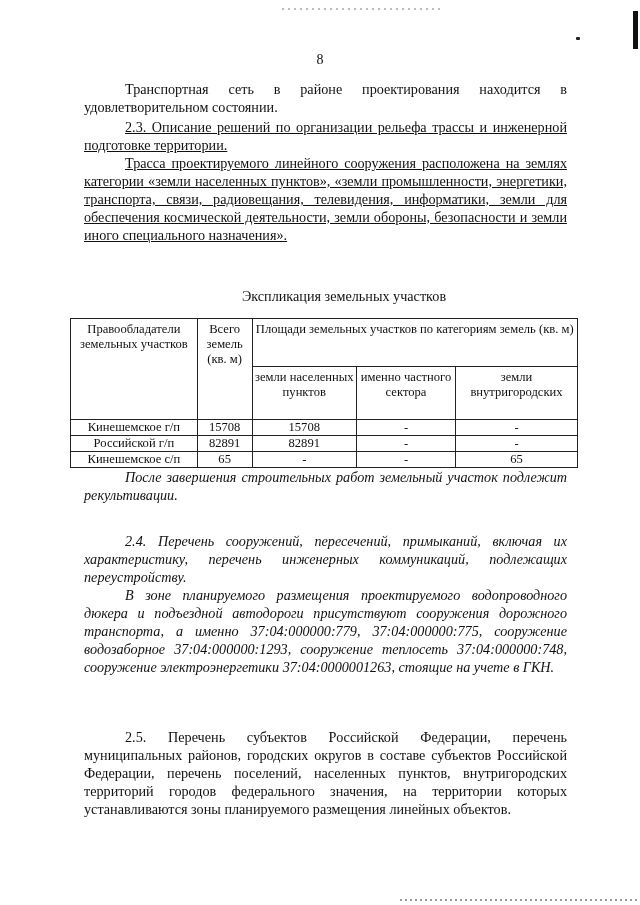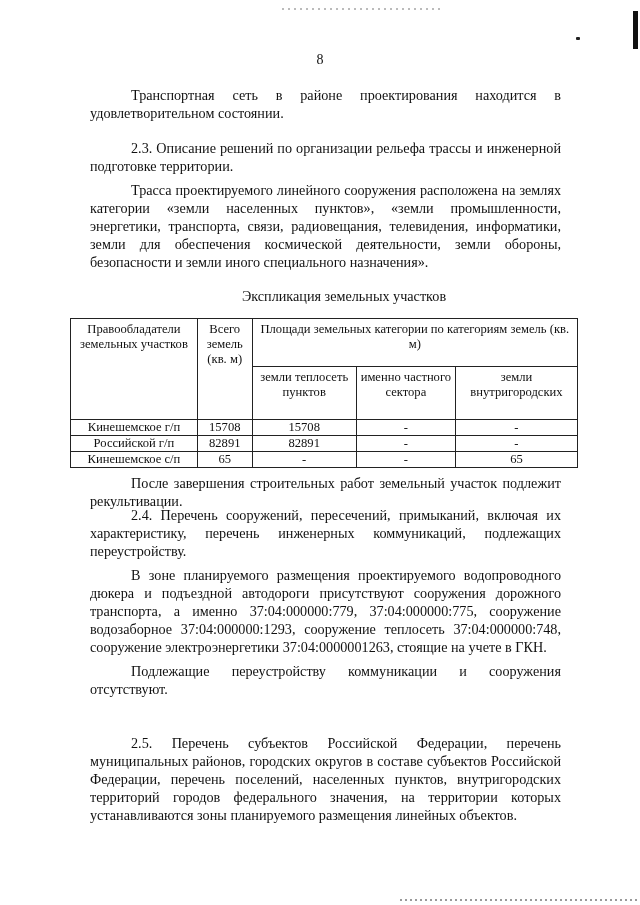--- a/index.html
+++ b/index.html
@@ -11,21 +11,21 @@
   .scan-top { position: absolute; left: 282px; top: 8px; width: 160px; height: 2px;
     background: repeating-linear-gradient(90deg, #bbb 0 2px, transparent 2px 6px); }
   .scan-bottom { position: absolute; left: 400px; top: 899px; width: 238px; height: 2px;
     background: repeating-linear-gradient(90deg, #999 0 2px, transparent 2px 5px); }
   .edge-mark { position: absolute; left: 633px; top: 11px; width: 5px; height: 38px; background: #111; }
   .dot-mark { position: absolute; left: 576px; top: 37px; width: 4px; height: 3px; background: #222; border-radius: 1px; }
 
   .page-num { position: absolute; left: 0; width: 640px; top: 52px; text-align: center; font-size: 14px; }
 
   .para { position: absolute; left: 84px; width: 483px; line-height: 18px; text-align: justify; }
-  .para p { margin: 6px; text-indent: 41px; text-align: justify; text-align-last: left; }
+  .para p { margin: 0; text-indent: 41px; text-align: justify; text-align-last: left; }
 
   .table-title { position: absolute; left: 0; width: 640px; top: 288px; text-align: center; margin-left: 24px; }
 
   table.expl { position: absolute; left: 70px; top: 318px; width: 508px;
     border-collapse: collapse; font-size: 12.6px; line-height: 15px; }
   table.expl td { border: 1px solid #222; text-align: center; vertical-align: top; padding: 3px 2px; }
   table.expl tr.data td { vertical-align: middle; height: 13px; padding: 0 8px; }
   .c1 { width: 123px; } .c2 { width: 50px; } .c3 { width: 101px; } .c4 { width: 96px; } .c5 { width: 118px; }
 </style>
 </head>
@@ -34,36 +34,36 @@
 <div class="scan-top"></div>
 <div class="edge-mark"></div>
 <div class="dot-mark"></div>
 
 <div class="page-num">8</div>
 
 <div class="para" style="top:80px;">
   <p>Транспортная сеть в районе проектирования находится в удовлетворительном состоянии.</p>
 </div>
 
-<div class="para" style="top:133px;">
+<div class="para" style="top:118px;text-decoration:underline;">
   <p>2.3. Описание решений по организации рельефа трассы и инженерной подготовке территории.</p>
   <p>Трасса проектируемого линейного сооружения расположена на землях категории «земли населенных пунктов», «земли промышленности, энергетики, транспорта, связи, радиовещания, телевидения, информатики, земли для обеспечения космической деятельности, земли обороны, безопасности и земли иного специального назначения».</p>
 </div>
 
 <div class="table-title">Экспликация земельных участков</div>
 
 <table class="expl">
   <tbody>
       <tr>
     <td class="c1" rowspan="2" style="height:89px;">Правообладатели земельных участков</td>
     <td class="c2" rowspan="2">Всего земель (кв. м)</td>
-    <td colspan="3" style="height:41px;">Площади земельных категории по категориям земель (кв. м)</td>
+    <td colspan="3" style="height:41px;">Площади земельных участков по категориям земель (кв. м)</td>
   </tr>
   <tr>
-    <td class="c3" style="height:46px;">земли теплосеть пунктов</td>
+    <td class="c3" style="height:46px;">земли населенных пунктов</td>
     <td class="c4">именно частного сектора</td>
     <td class="c5">земли внутригородских</td>
   </tr>
   <tr class="data">
     <td>Кинешемское  г/п</td>
     <td>15708</td>
     <td>15708</td>
     <td>-</td>
     <td>-</td>
   </tr>
@@ -77,27 +77,26 @@
   <tr class="data">
     <td>Кинешемское с/п</td>
     <td>65</td>
     <td>-</td>
     <td>-</td>
     <td>65</td>
   </tr>
 </tbody>
   </table>
 
-<div class="para" style="top:468px;">
+<div class="para" style="top:468px;font-style:italic;">
   <p>После завершения строительных работ земельный участок подлежит рекультивации.</p>
 </div>
 
-<div class="para" style="top:500px;">
+<div class="para" style="top:532px;font-style:italic;">
   <p>2.4. Перечень сооружений, пересечений, примыканий, включая их характеристику, перечень инженерных коммуникаций, подлежащих переустройству.</p>
   <p>В зоне планируемого размещения проектируемого водопроводного дюкера и подъездной автодороги присутствуют сооружения дорожного транспорта, а именно 37:04:000000:779, 37:04:000000:775, сооружение водозаборное 37:04:000000:1293, сооружение теплосеть 37:04:000000:748, сооружение электроэнергетики 37:04:0000001263, стоящие на учете в ГКН.</p>
-  <p>Подлежащие переустройству коммуникации и сооружения отсутствуют.</p>
 </div>
 
 <div class="para" style="top:728px;">
   <p>2.5. Перечень субъектов Российской Федерации, перечень муниципальных районов, городских округов в составе субъектов Российской Федерации, перечень поселений, населенных пунктов, внутригородских территорий городов федерального значения, на территории которых устанавливаются зоны планируемого размещения линейных объектов.</p>
 </div>
 
 <div class="scan-bottom"></div>
 
 </body></html>

